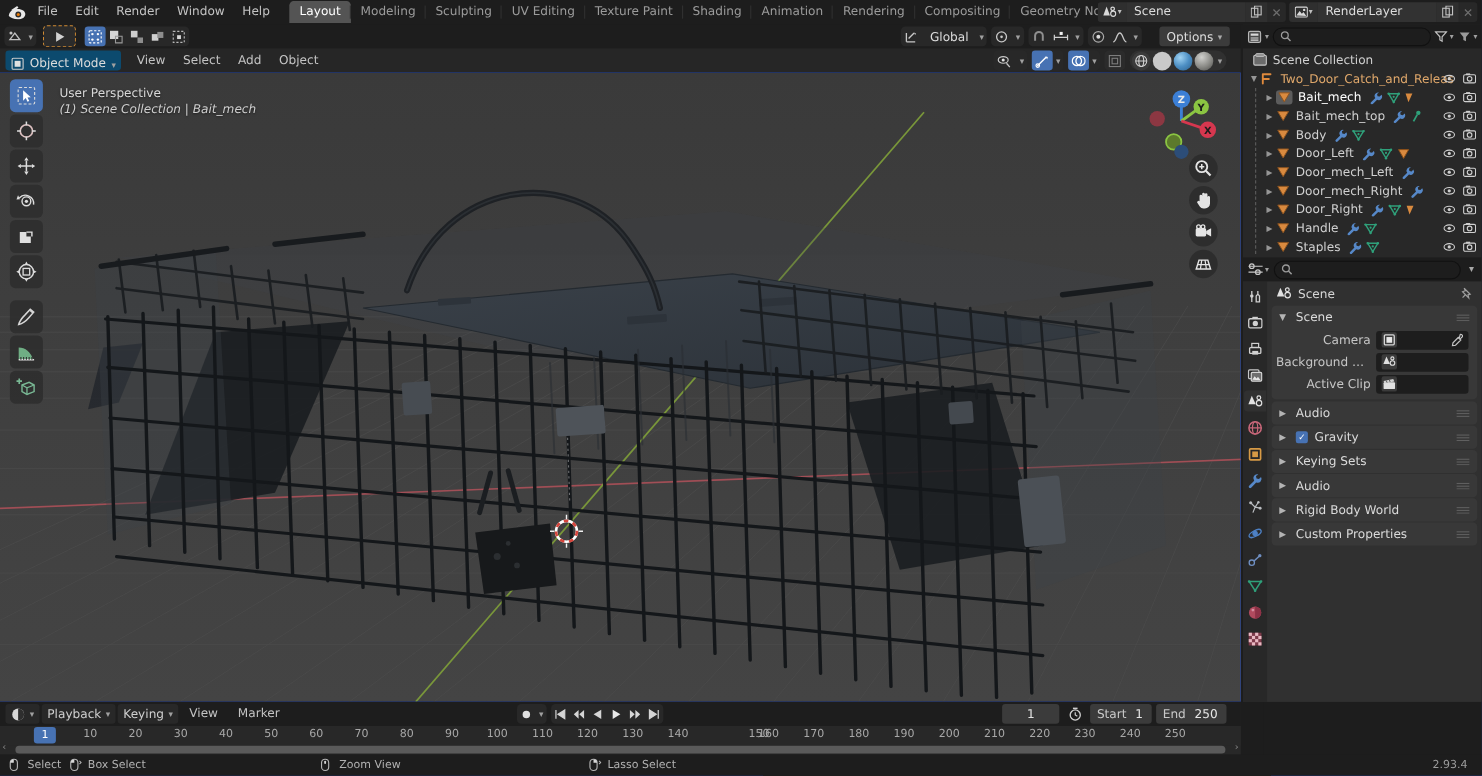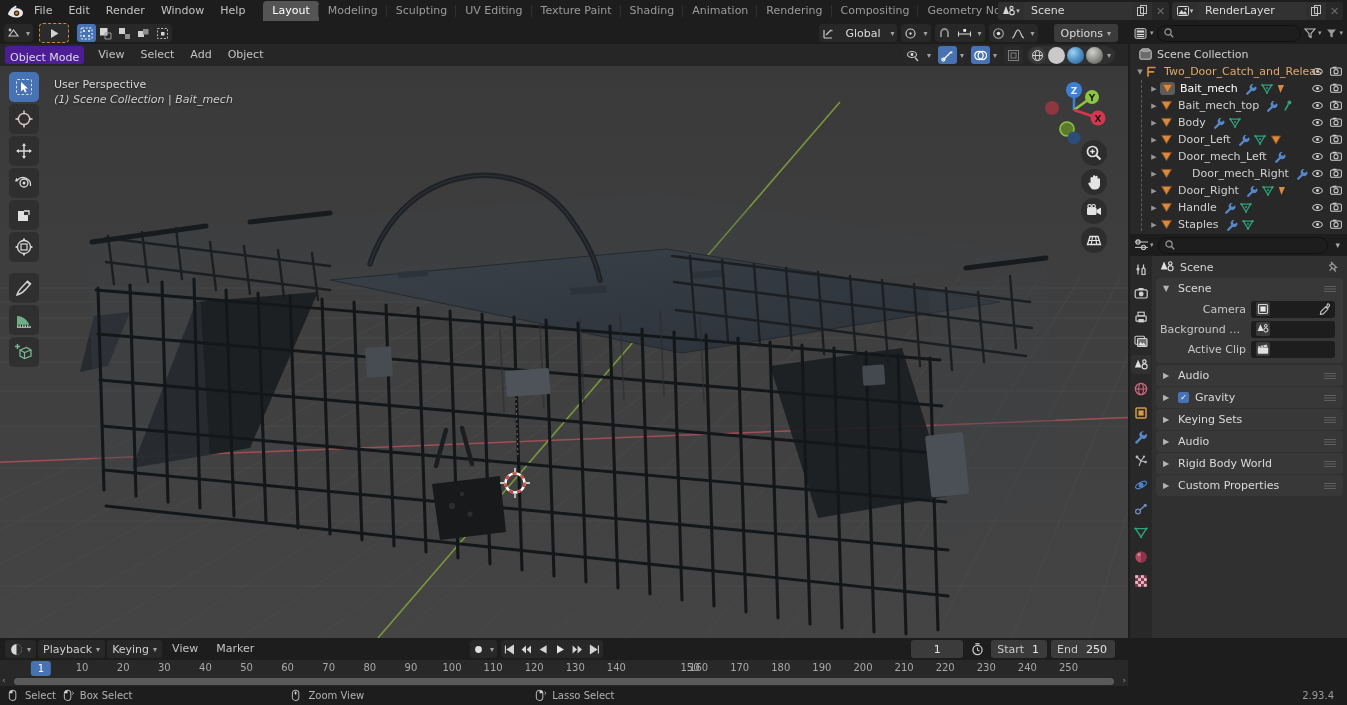--- a/index.html
+++ b/index.html
@@ -55,22 +55,22 @@
   }
   .hdr-btn.on{ background:#4772b3; color:#fff; }
   .dd-arrow{ color:#a0a0a0; font-size:8px; padding:0 3px; }
 
   
   .tool-header{
     position:absolute; left:0; top:44px; width:1128px; height:22px;
     background:#262626; display:flex; align-items:center; padding:0 5px;
   }
   .mode-sel{
-    display:flex; align-items:flex-end; height:18px; background:#4c1d95; border-radius:3px;
-    padding:0 5px; gap:5px; color:#dcdcdc; font-size:11px;flex-direction:column;
+    display:flex; align-items:flex-end; height:18px; background:#0c4a6e; border-radius:3px;
+    padding:0 5px; gap:5px; color:#dcdcdc; font-size:11px;
   }
   .th-menu{ padding:0 8px; font-size:11px; color:#c3c3c3; height:18px; line-height:18px; border-radius:3px; }
   .options-btn{
     display:flex; align-items:center; gap:4px; height:18px; padding:0 7px;
     background:#3b3b3b; border-radius:3px; color:#dcdcdc; font-size:11px;
   }
   .shade-grp{ display:flex; align-items:center; background:#303030; border-radius:9px; height:18px; padding:0 1px; }
   .shade-ball{ width:17px; height:17px; border-radius:50%; margin:0 1px; }
 
   
@@ -1046,21 +1046,21 @@
               </span>
             </span>
           </div>
           <div class="ol-row">
             <span class="ol-disc" style="margin-left:14px">▶</span>
             <span style="display:flex;align-items:center;">
               <svg width="13" height="13" viewBox="0 0 13 13">
                 <path d="M1.6 2.4 L11.4 2.4 L6.5 10.6 Z" fill="#d98a3f" stroke="#8d5420" stroke-width="0.9"></path>
               </svg>
             </span>
-            <span class="ol-label" style="margin-left:19px;">Door_mech_Right</span>
+            <span class="ol-label" style="margin-left:5px;">Door_mech_Right</span>
             <span class="ol-icons">
               <span>
                 <svg width="12" height="12" viewBox="0 0 12 12">
                   <path d="M8.6 1.2 a3.1 3.1 0 0 0 -3.3 4.9 L1.4 10 a1.1 1.1 0 0 0 1.6 1.6 L6.9 7.7 a3.1 3.1 0 0 0 4 -4.5 L9.3 4.8 L7.3 4.4 L6.9 2.4 Z" fill="#5688c8"></path>
                 </svg>
               </span>
             </span>
             <span class="ol-right">
               <span>
                 <svg width="11" height="11" viewBox="0 0 12 12">

